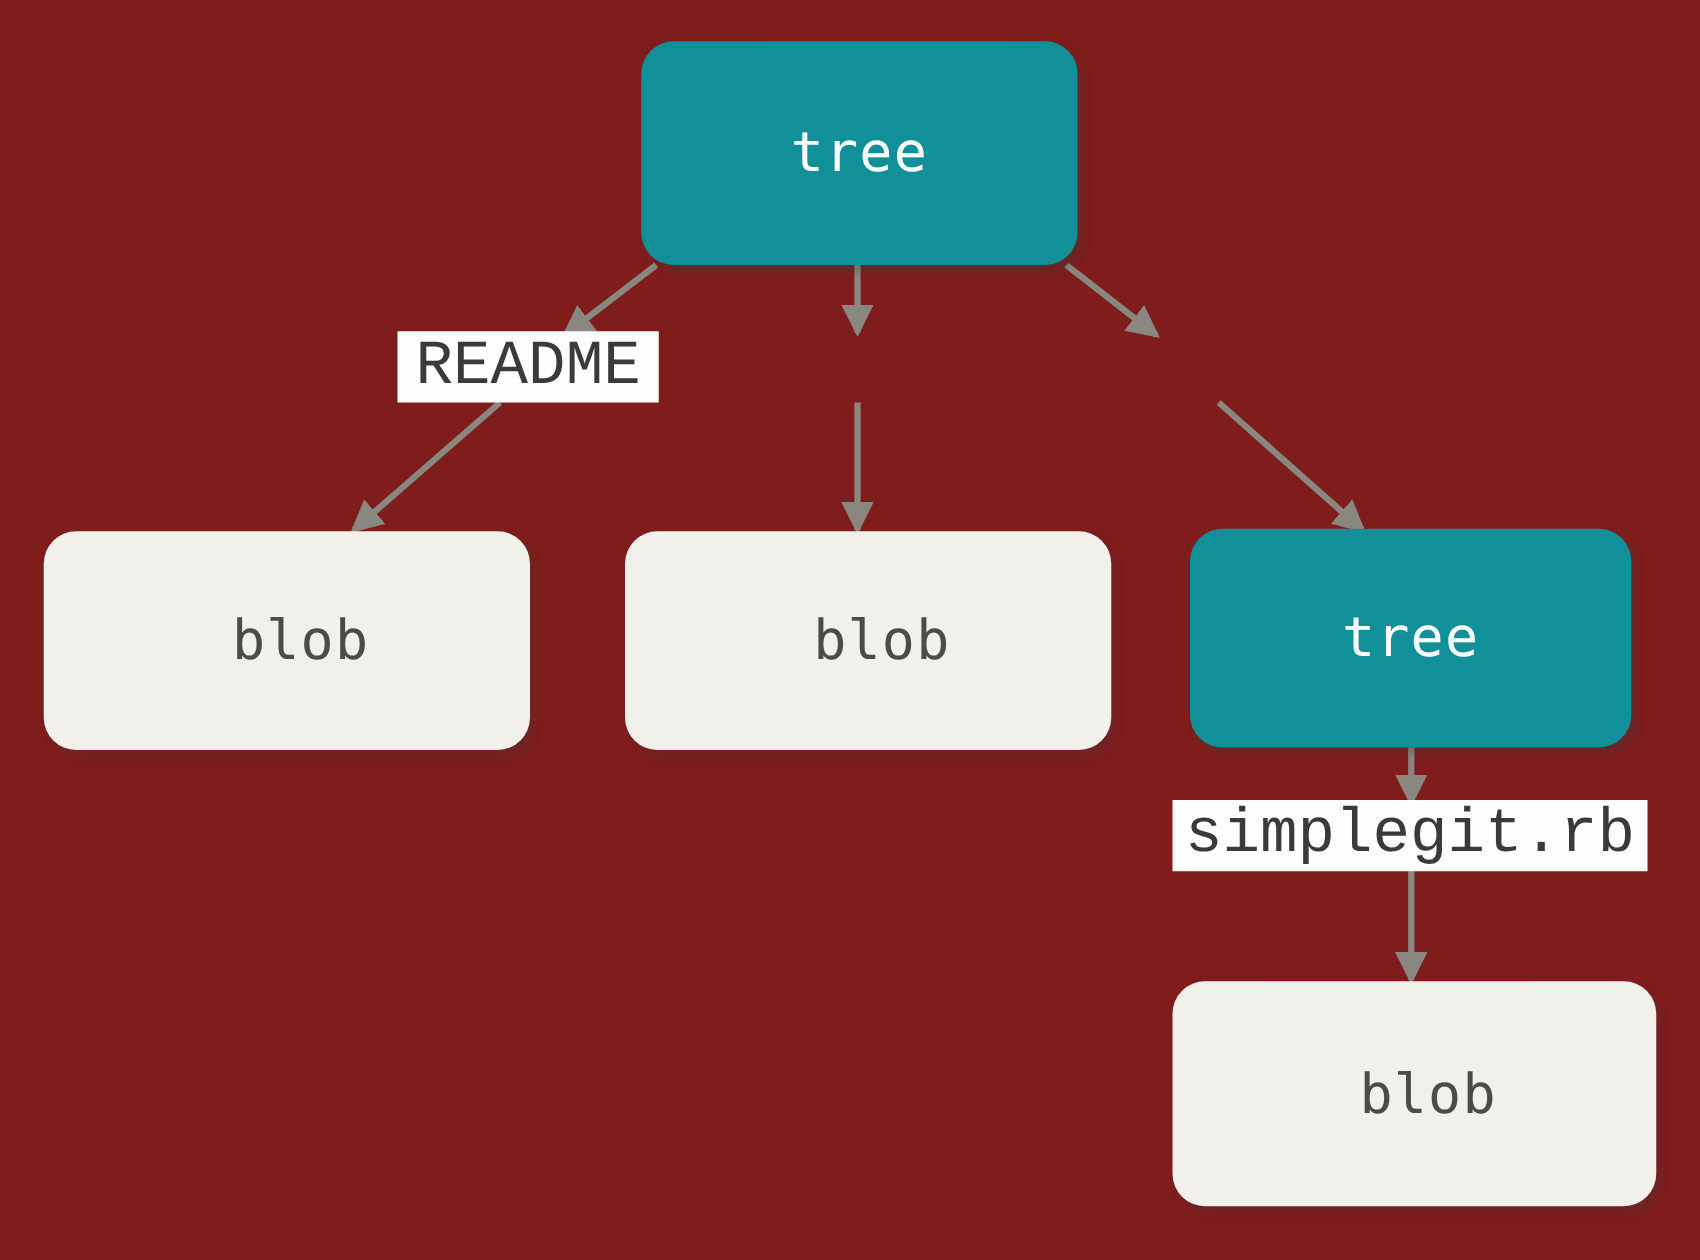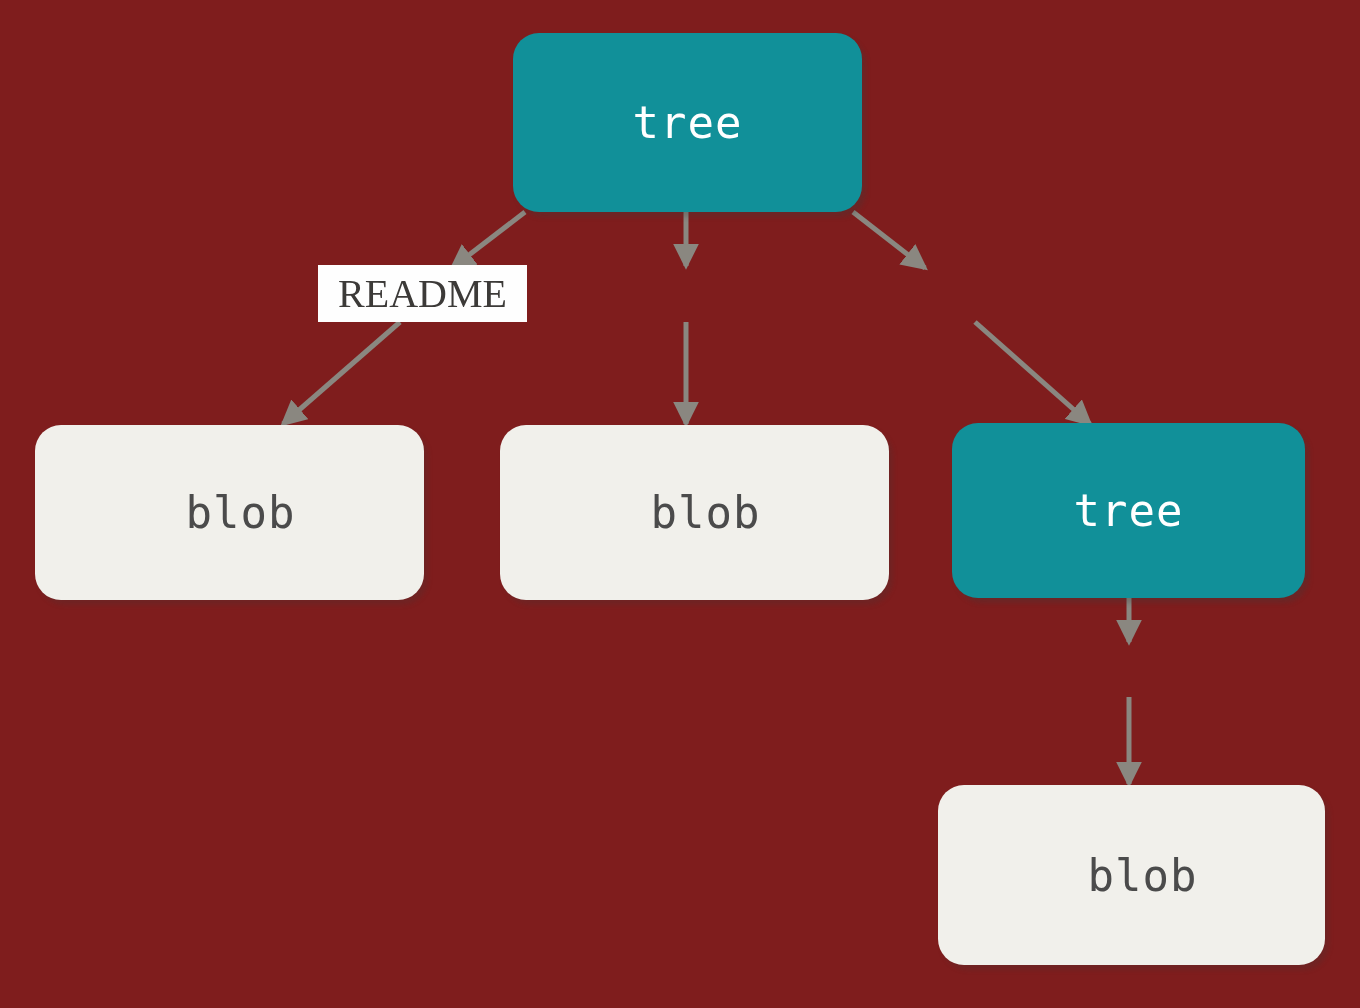--- a/index.html
+++ b/index.html
@@ -48,22 +48,22 @@
     padding-left: 22px;
   }
   .edge-label {
     position: absolute;
     box-sizing: border-box;
     display: flex;
     align-items: center;
     justify-content: center;
     background: #fefefe;
     color: #3c3a38;
-    font-family: Liberation Serif, serif;
-    font-size: 40px;
+    font-family: Liberation Mono, monospace;
+    font-size: 50px;
     letter-spacing: 0px;
     white-space: nowrap;
     user-select: none;
   }
 </style>
 </head>
 <body>
 
 <div id="canvas">
 
@@ -112,14 +112,15 @@
   </div>
 
   <div class="node blob" style="left:938px; top:785px; width:387px; height:180px;">
     <span>blob</span>
   </div>
 
   <div class="edge-label" style="left:318px; top:265px; width:209px; height:57px;">README</div>
 
 
 
+  <div class="edge-label" style="left:938px; top:640px; width:380px; height:57px;">simplegit.rb</div>
 
 </div>
 
 </body></html>

